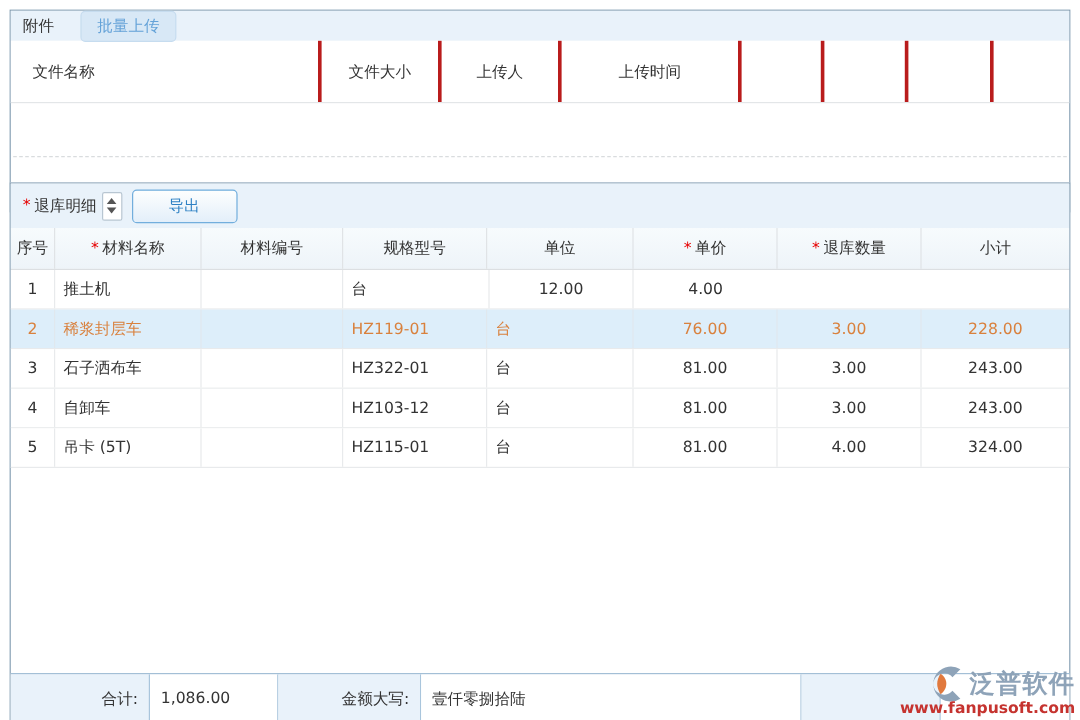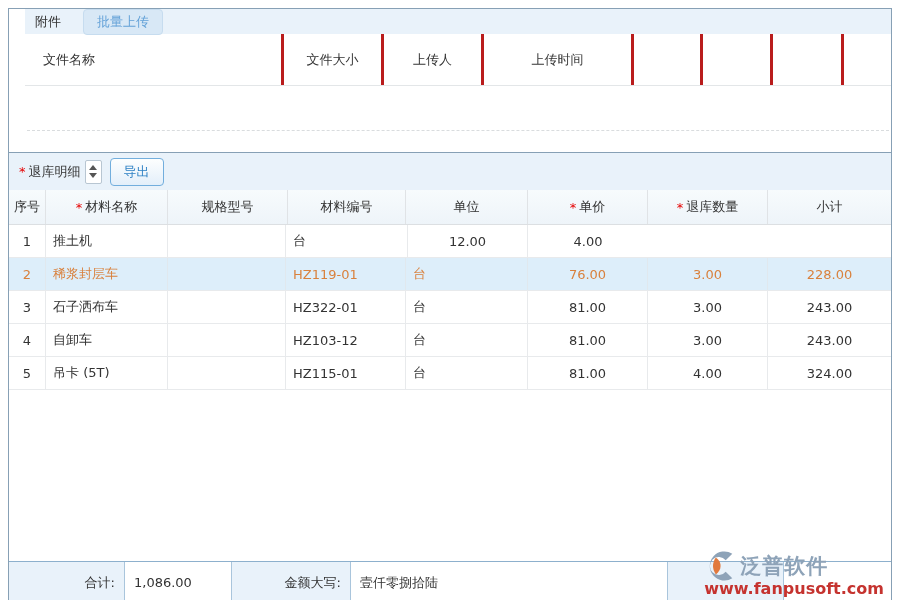--- a/index.html
+++ b/index.html
@@ -1,31 +1,31 @@
 <!DOCTYPE html>
 <html><head>
 <meta charset="utf-8">
 <style>
   html,body{margin:0;padding:0;background:#fff;}
   .page{position:relative;width:900px;height:600px;background:#fff;overflow:hidden;
         font-family:"DejaVu Sans",sans-serif;font-size:13px;color:#333;}
 
   
   .panel{position:absolute;left:8px;width:884px;border:1px solid #87a0b5;box-sizing:border-box;background:#fff;}
-  .panel-attachments{top:8px;height:169px;padding-left:16px;}
+  .panel-attachments{top:8px;height:169px;}
   .panel-detail{top:152px;height:450px;}
 
   .bar{display:flex;align-items:center;background:#e9f2fa;padding:0 10px;box-sizing:border-box;}
   .bar-att{height:25px;}
   .bar-det{height:37px;}
   .bar-title{color:#333;font-size:13px;}
 
   .btn-light{margin-left:22px;padding:3px 13px;background:#d8e8f6;border:1px solid #c6dcef;
              border-radius:4px;color:#64a2d8;font-size:13px;cursor:pointer;}
-  .btn-export{margin-left:8px;padding:4px 13px;background:linear-gradient(#fdfefe,#e3effa);
+  .btn-export{margin-left:8px;padding:4px 30px;background:linear-gradient(#fdfefe,#e3effa);
               border:1px solid #72aedd;border-radius:4px;color:#2e81c4;font-size:13px;cursor:pointer;}
 
   .req{color:#e60000;margin-right:3px;}
 
   
   .spin{display:inline-flex;flex-direction:column;align-items:center;justify-content:center;
         width:15px;height:22px;background:#fff;border:1px solid #b8c6d2;border-radius:2px;
         margin-left:4px;gap:3px;cursor:pointer;}
   .tri-up{width:0;height:0;border-left:4px solid transparent;border-right:4px solid transparent;border-bottom:5px solid #555;}
   .tri-dn{width:0;height:0;border-left:4px solid transparent;border-right:4px solid transparent;border-top:5px solid #555;}
@@ -60,24 +60,24 @@
   
   .summary{position:absolute;left:0;right:0;top:408px;height:41px;display:flex;
            border-top:1px solid #8db0cd;background:#fff;}
   .sm-cell{display:flex;align-items:center;box-sizing:border-box;border-right:1px solid #a9c5dc;}
   .sm-cell:last-child{border-right:none;}
   .sm-label{background:#e9f2fa;justify-content:flex-end;padding-right:9px;}
   .sm-value{background:#fff;justify-content:flex-start;padding-left:9px;}
   .sw-0{width:116px}.sw-1{width:107px}.sw-2{width:119px}.sw-3{width:317px}.sw-4{width:116px}.sw-5{flex:1}
 
   
-  .watermark{position:absolute;right:16px;bottom:2px;z-index:5;display:flex;flex-direction:column;align-items:flex-start;}
+  .watermark{position:absolute;right:4px;bottom:2px;z-index:5;display:flex;flex-direction:column;align-items:flex-end;}
   .wm-top{display:flex;align-items:center;gap:2px;}
   .wm-brand{font-size:21px;font-weight:bold;color:#8ea3b8;letter-spacing:1px;}
-  .wm-url{font-size:16px;font-weight:bold;color:#c5332f;margin-top:-3px;}
+  .wm-url{font-size:13px;font-weight:bold;color:#c5332f;margin-top:-3px;}
 </style>
 </head>
 <body>
 
 <div class="page">
 
   <div class="panel panel-attachments">
     <div class="bar bar-att">
       <span class="bar-title">附件</span>
       <button class="btn-light">批量上传</button>
@@ -109,25 +109,25 @@
     </div>
 
     <div class="det-header" id="det-header">
         <div class="dh-cell w-seq">
           <span>序号</span>
         </div>
         <div class="dh-cell w-material_name">
           <span class="req">*</span>
           <span>材料名称</span>
         </div>
+        <div class="dh-cell w-material_code">
+          <span>材料编号</span>
+        </div>
         <div class="dh-cell w-spec_model">
           <span>规格型号</span>
-        </div>
-        <div class="dh-cell w-material_code">
-          <span>材料编号</span>
         </div>
         <div class="dh-cell w-unit">
           <span>单位</span>
         </div>
         <div class="dh-cell w-unit_price">
           <span class="req">*</span>
           <span>单价</span>
         </div>
         <div class="dh-cell w-return_qty">
           <span class="req">*</span>

